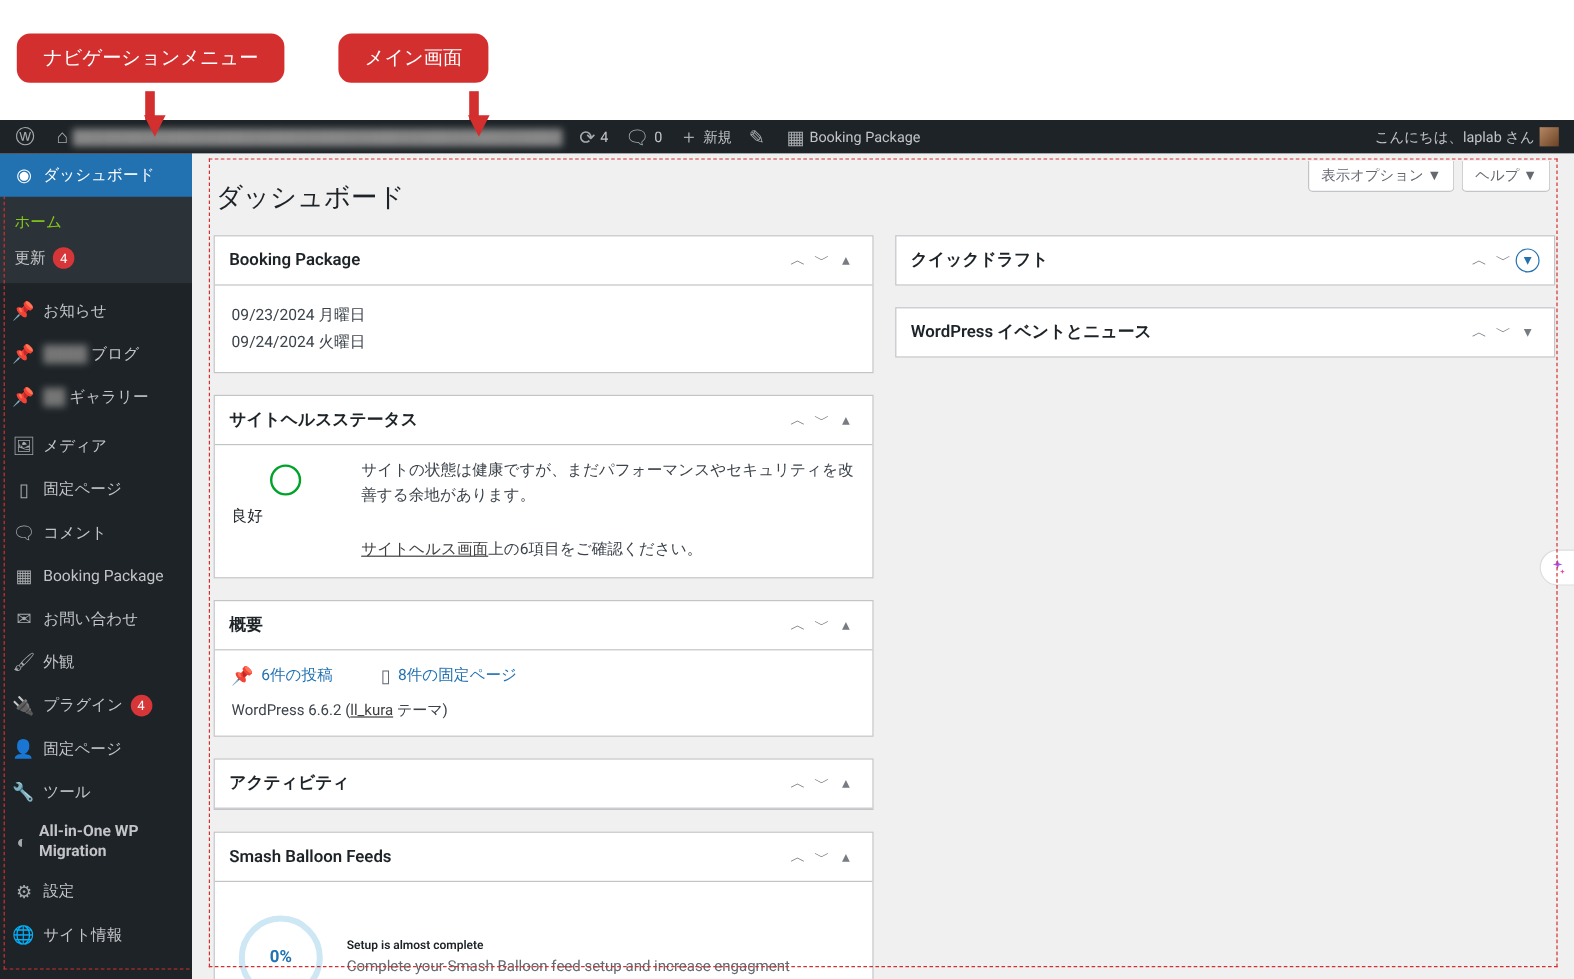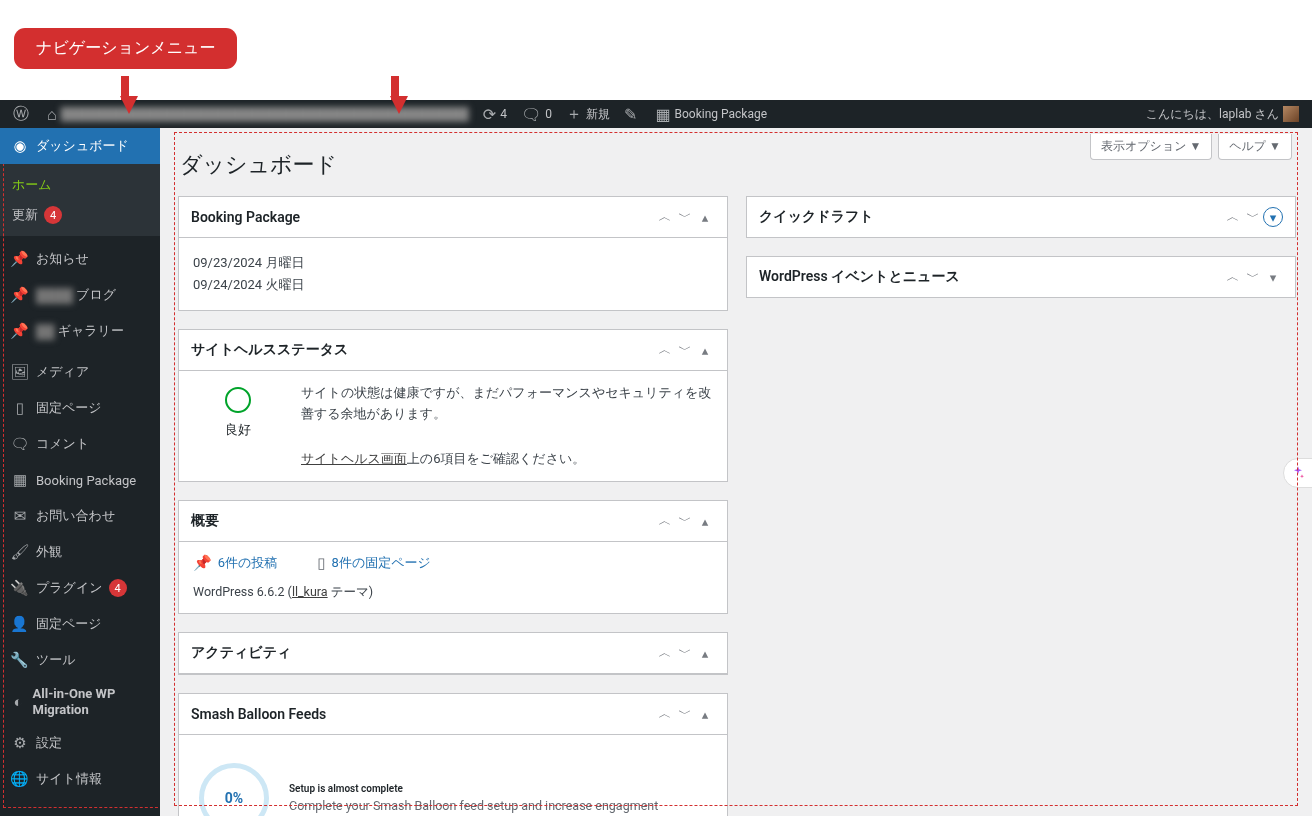--- a/index.html
+++ b/index.html
@@ -56,21 +56,21 @@
 
 .postbox { background: #fff; border: 1px solid #c3c4c7; margin-bottom: 18px; }
 .postbox-header { display: flex; align-items: center; padding: 10px 12px; border-bottom: 1px solid #c3c4c7; }
 .postbox-header h2 { font-size: 14px; font-weight: 600; color: #1d2327; flex: 1; }
 .pb-ctrl { width: 20px; height: 20px; display: inline-flex; align-items: center; justify-content: center; color: #787c82; cursor: pointer; font-size: 13px; }
 .pb-ctrl.circled { border: 1.5px solid #2271b1; border-radius: 50%; color:#2271b1; }
 .postbox-body { padding: 12px 14px; font-size: 13px; color: #3c434a; }
 .postbox-body .row { margin: 4px 0; }
 
 .health { display:flex; gap: 18px; align-items:flex-start; }
-.health-ind { width: 90px; text-align:center; padding-top:4px;}
+.health-ind { width: 90px; text-align:left; padding-top:4px;}
 .health-circle { width: 26px; height: 26px; border: 2.5px solid #00a32a; border-radius: 50%; margin: 0 auto 8px auto; }
 .health-txt { font-size: 13px; color:#1d2327; }
 .health-desc { flex:1; line-height:1.6; }
 .link { color: #404040; text-decoration: underline; cursor:pointer; }
 
 .glance { display:flex; gap: 40px; }
 .glance-item { display:flex; align-items:center; gap:6px; }
 .glance-icon { color:#646970; font-size:15px; }
 .glance a { color:#2271b1; cursor:pointer; }
 .wp-ver { margin-top:12px; font-size:12.5px; color:#3c434a;}
@@ -83,20 +83,21 @@
 .side-widget { position:absolute; right:-1px; top: 330px; width:30px; height:30px; background:#fff; border:1px solid #ddd; border-radius:50% 0 0 50%; display:flex; align-items:center; justify-content:center; }
 .side-widget svg { width:16px; height:16px; }
 </style>
 </head>
 <body>
 
 <div class="callouts">
   <div class="callout callout-1">ナビゲーションメニュー</div>
   <div class="arrow-stem stem-1"></div>
   <div class="callout-arrow arrow-1"></div>
+  <div class="callout callout-2">メイン画面</div>
   <div class="arrow-stem stem-2"></div>
   <div class="callout-arrow arrow-2"></div>
 </div>
 
 <div class="adminbar">
   <div class="ab-item">
       <span class="ab-icon">ⓦ</span>
     </div>
   <div class="ab-item">
       <span class="ab-icon">⌂</span>

